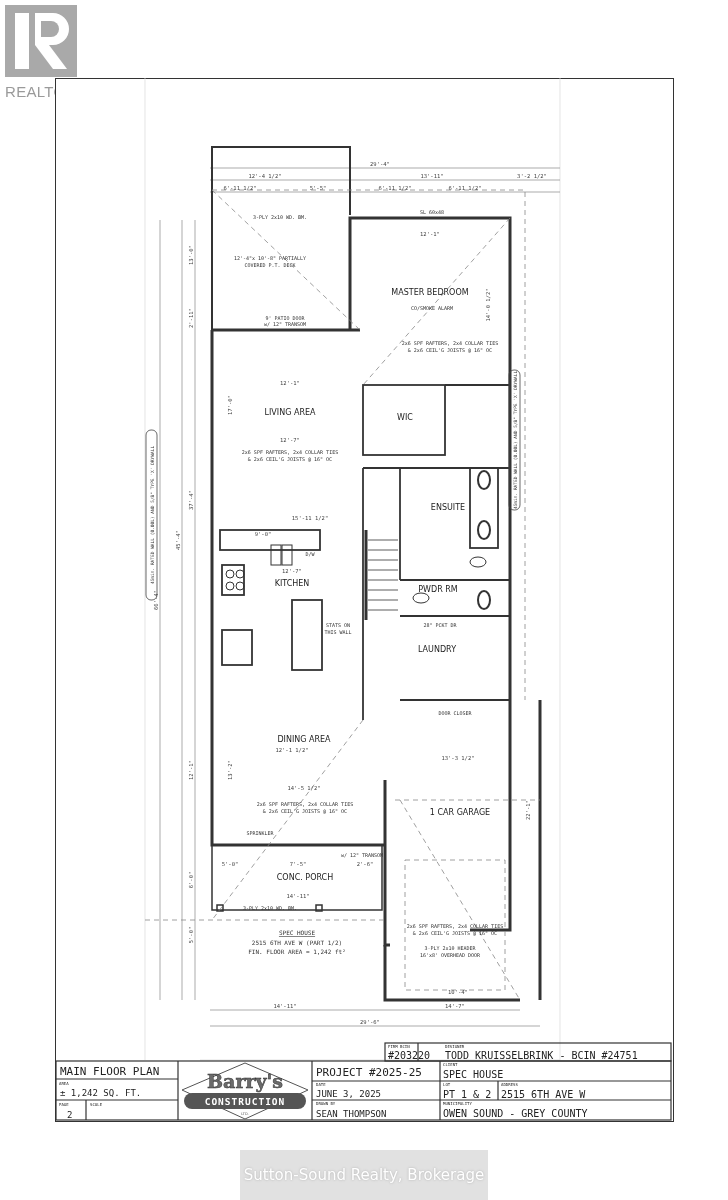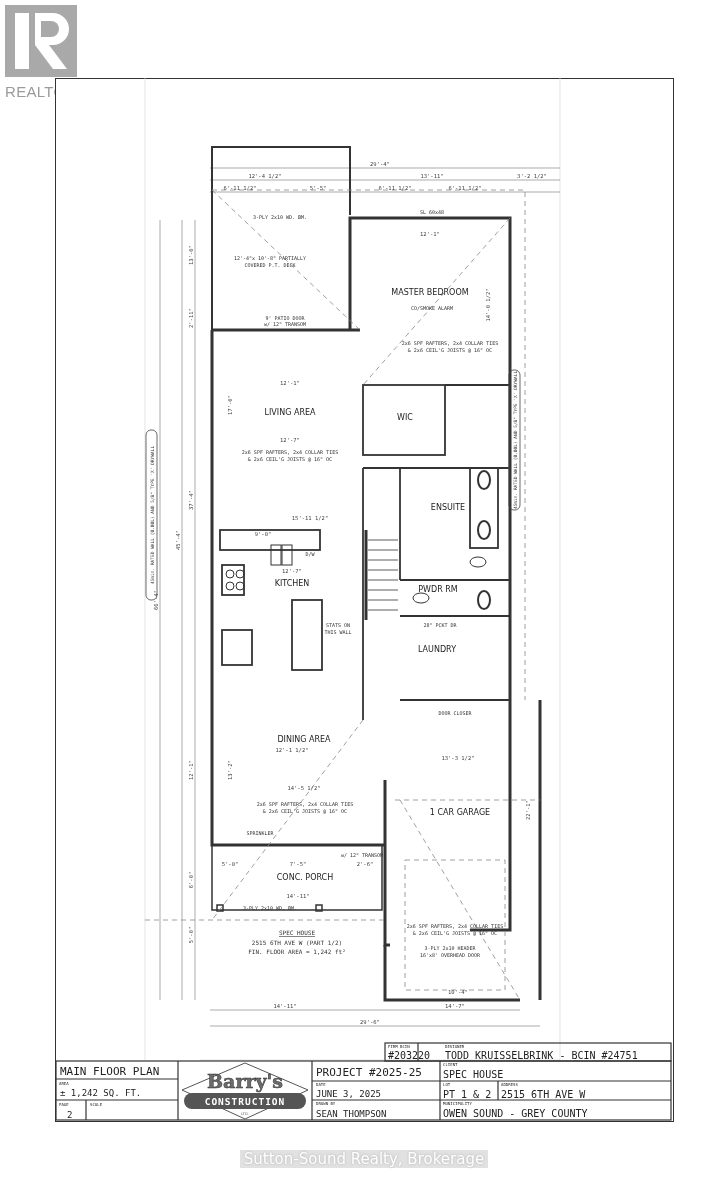--- a/index.html
+++ b/index.html
@@ -4,21 +4,21 @@
 <style>
   html,body{margin:0;padding:0;background:#ffffff;}
   body{width:728px;height:1200px;position:relative;overflow:hidden;font-family:"DejaVu Sans",sans-serif;}
   .realtor{position:absolute;left:5px;top:5px;width:80px;height:95px;}
   .realtor .box{position:absolute;left:0;top:0;width:72px;height:72px;background:#a9a9a9;}
   .realtor .txt{position:absolute;left:0;top:78px;font-family:"Liberation Sans",sans-serif;font-size:15px;color:#9a9a9a;letter-spacing:0.3px;}
   .sheet{position:absolute;left:55px;top:78px;width:617px;height:1042px;border:1.5px solid #333;background:#fff;}
   svg.plan{position:absolute;left:0;top:0;}
   .tb-text{font-family:"DejaVu Sans Mono",monospace;fill:#222;}
   .watermark{position:absolute;left:0;width:728px;top:1150px;text-align:center;font-family:"DejaVu Sans",sans-serif;font-size:15px;color:#ffffff;text-shadow:0 0 2px #bbb,0 0 3px #ccc;}
-  .wm-bg{display:inline-block;padding:0 4px;background:rgba(200,200,200,0.55);}
+  .wm-bg{display:inline-block;padding:16px 4px;background:rgba(200,200,200,0.55);}
 </style>
 </head>
 <body>
 
 <div class="realtor">
   <div class="box">
     <svg width="72" height="72" viewBox="0 0 72 72">
       <rect x="10" y="8" width="14" height="56" fill="#fff"></rect>
       <path d="M30 8 H48 a16 16 0 0 1 0 32 H44 L62 64 H48 L30 40 Z" fill="#fff"></path>
       <path d="M36 16 H46 a8 8 0 0 1 0 16 H36 Z" fill="#a9a9a9"></path>

